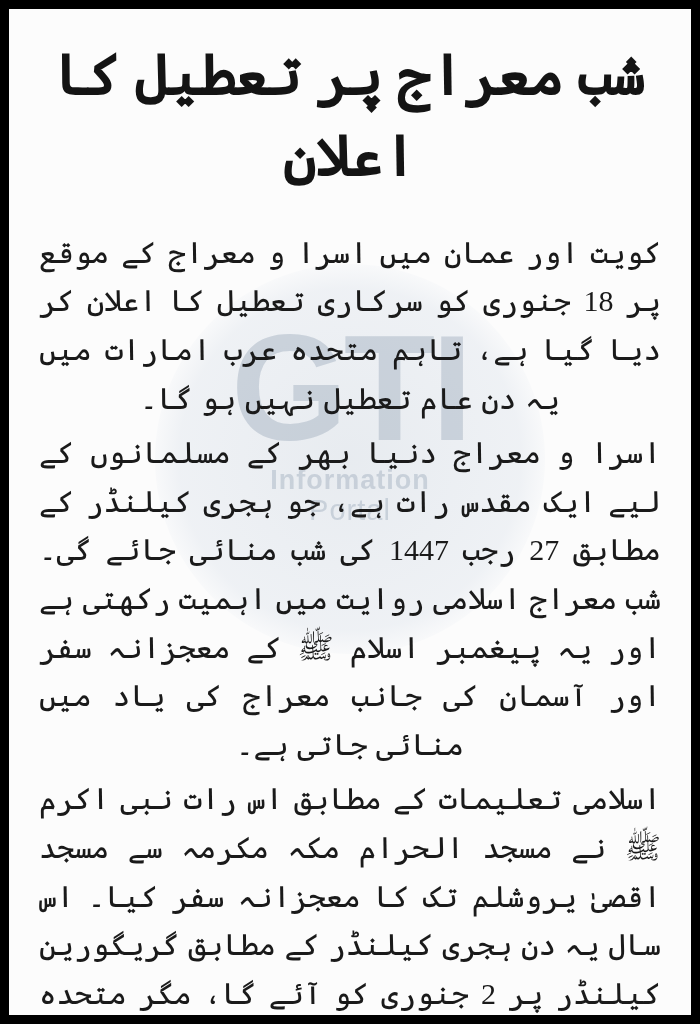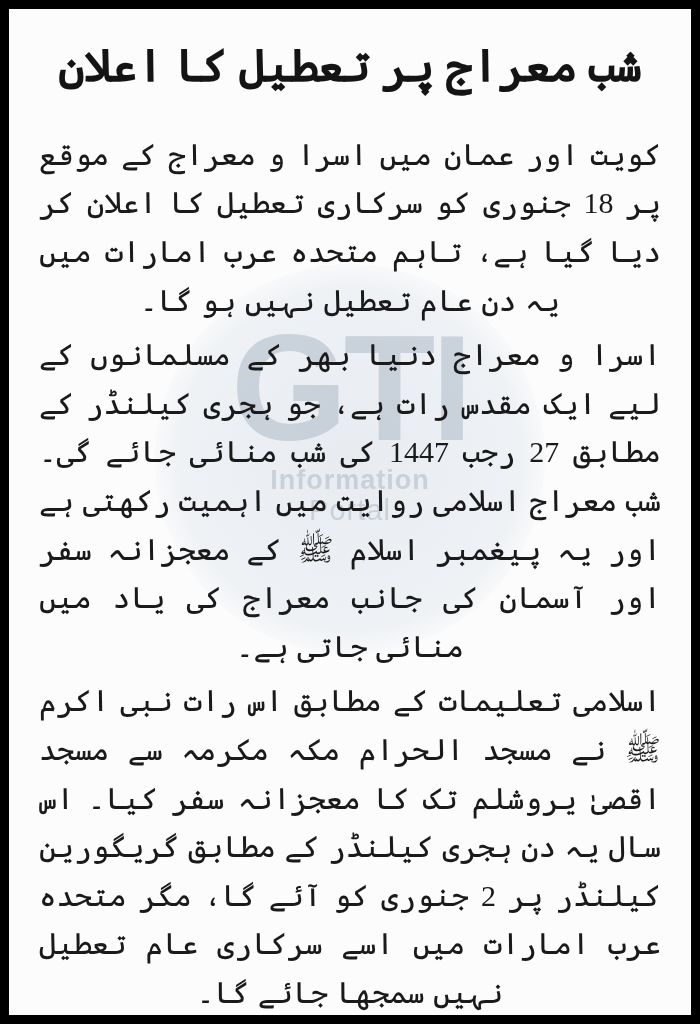--- a/index.html
+++ b/index.html
@@ -77,21 +77,21 @@
     letter-spacing: 1px;
     margin-top: 2px;
   }
   .content {
     position: relative;
     z-index: 2;
   }
   h1.headline {
     margin: 0 0 18px 0;
     text-align: center;
-    font-size: 45px;
+    font-size: 57px;
     font-weight: 700;
     line-height: 1.42;
     color: #141414;
     letter-spacing: 0px;
     direction: rtl;
   }
   .rule {
     height: 0;
     border: 0;
     margin: 0 0 14px 0;

